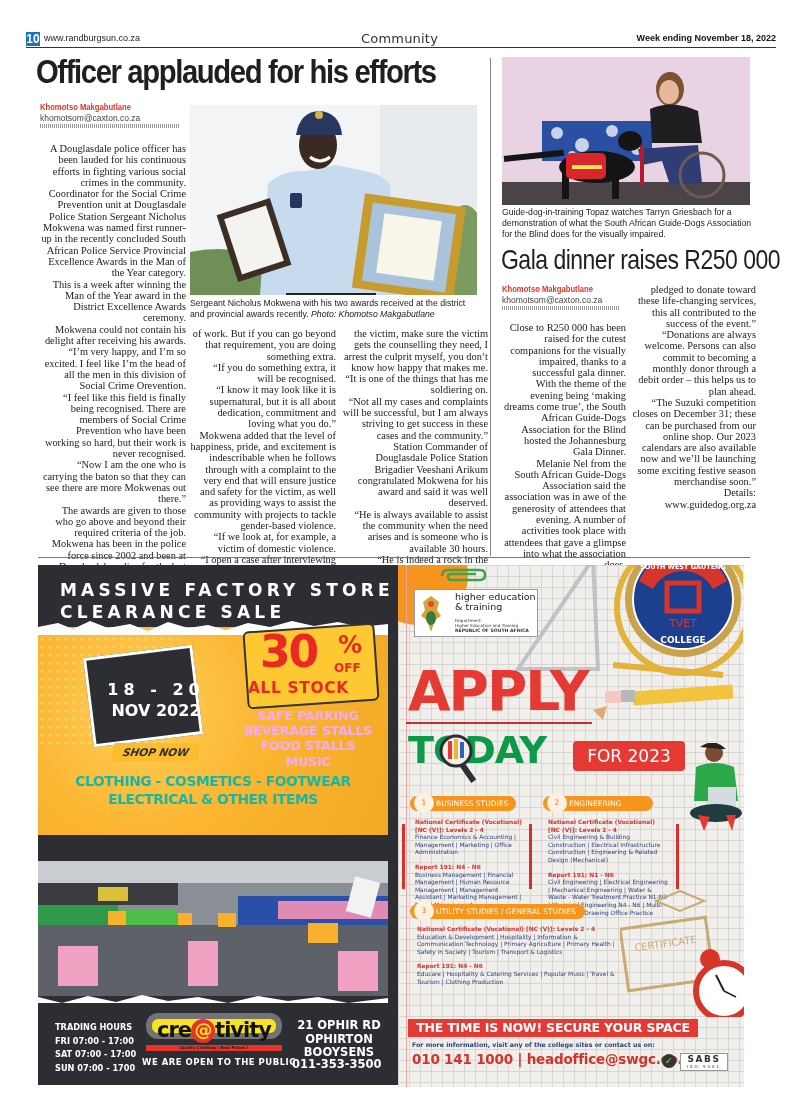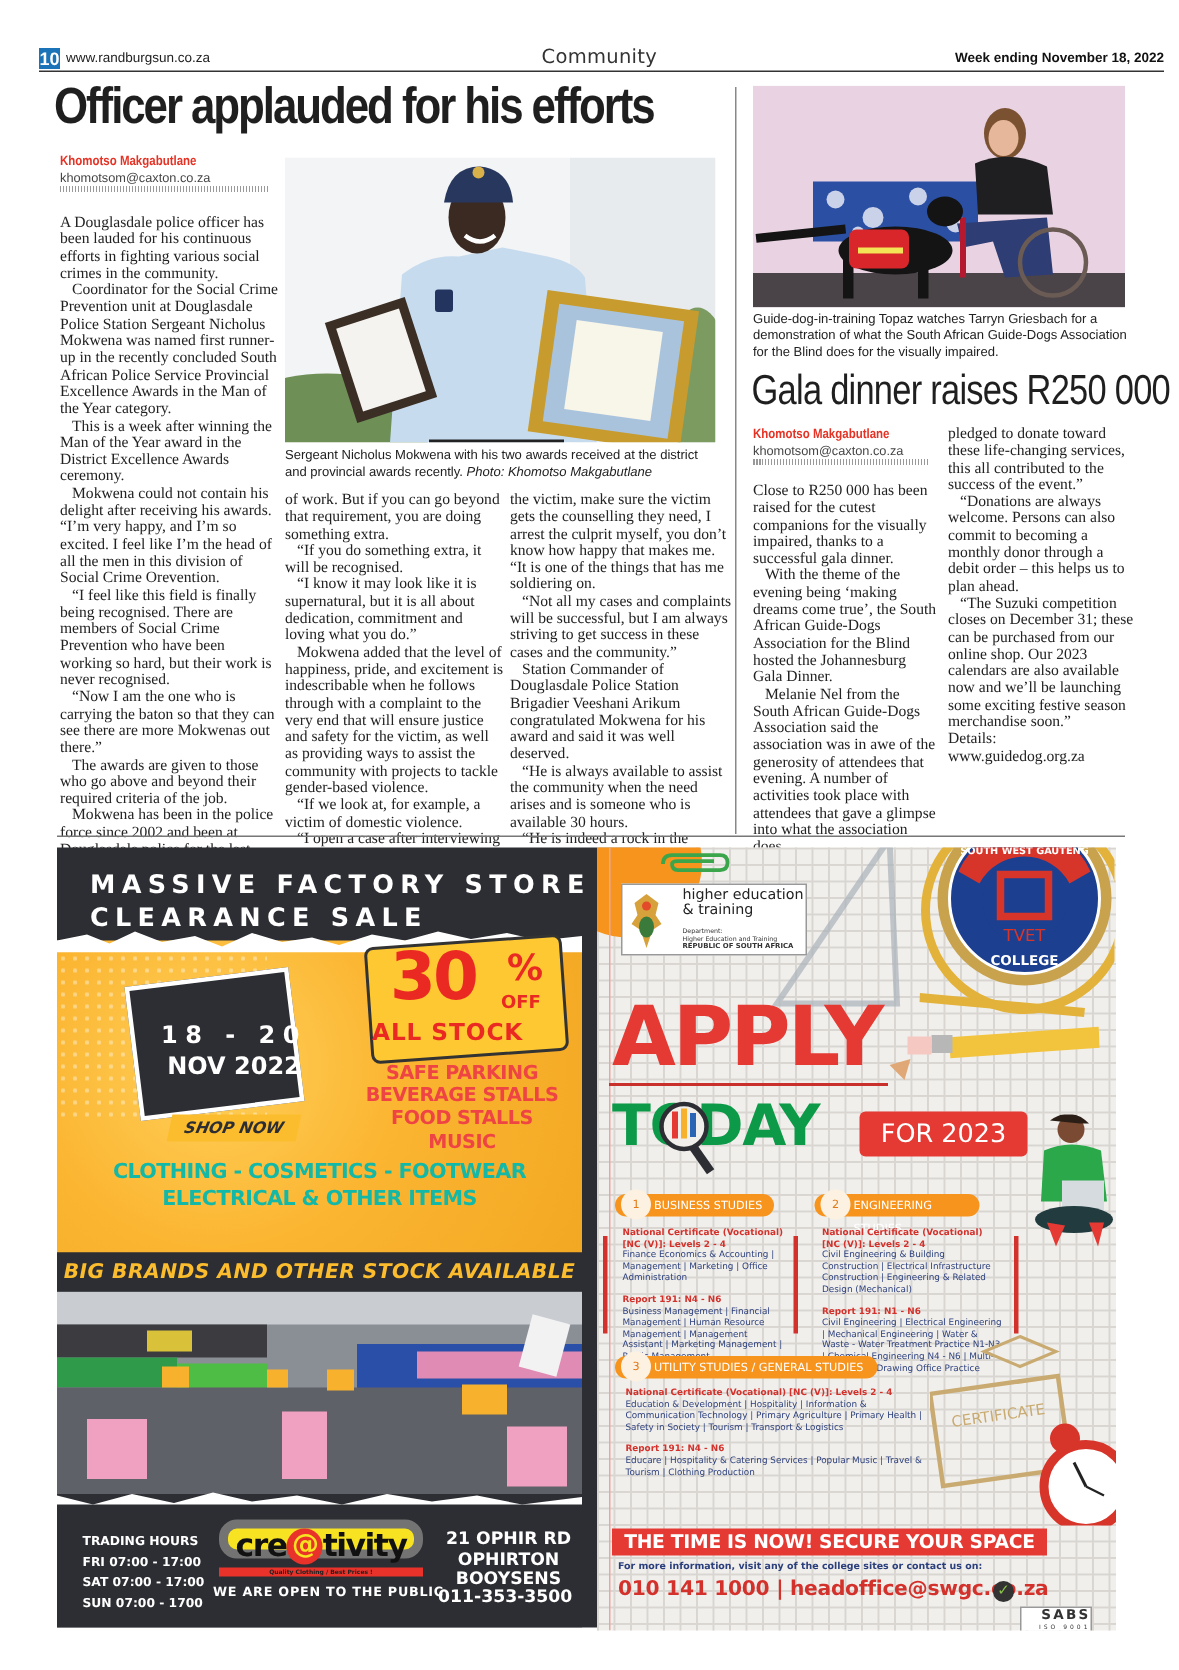--- a/index.html
+++ b/index.html
@@ -13,21 +13,21 @@
   .section { position: absolute; left: 335px; top: -1px; font: 13px "DejaVu Sans", sans-serif; color: #333; letter-spacing: .2px; }
   .week { position: absolute; right: 0; top: 1px; font: bold 9px "Liberation Sans", sans-serif; color: #111; }
 
   
   .headline { position: absolute; left: 36px; top: 52px; font: bold 34px "Liberation Sans", sans-serif; letter-spacing: -1.6px; color: #1f1f1f; transform: scaleX(0.86); transform-origin: left top; white-space: nowrap; }
   .byline-name { position: absolute; left: 40px; top: 102px; font: bold 9px "Liberation Sans", sans-serif; color: #e53224; transform: scaleX(.85); transform-origin: left top; }
   .byline-email { position: absolute; left: 40px; top: 113px; font: 8.5px "Liberation Sans", sans-serif; color: #444; }
   .byline-rule { position: absolute; height: 4px; background: repeating-linear-gradient(90deg, #999 0 1px, transparent 1px 2px); }
 
   .body-col { position: absolute; font-size: 10.4px; line-height: 11.3px; color: #222; }
-  .body-col p { text-indent: 8px; }
+  .body-col p { text-indent: 8px; text-align: right; }
   .body-col p.first { text-indent: 0; }
 
   .photo { position: absolute; overflow: hidden; }
   .caption { position: absolute; font: 8.7px/11px "Liberation Sans", sans-serif; color: #222; }
   .caption i { font-style: italic; }
 
   .vrule { position: absolute; width: 1px; background: #888; }
   .hrule { position: absolute; height: 1px; background: #777; }
 
   
@@ -41,21 +41,21 @@
   .ad1 .dots { position: absolute; left: 0; top: 70px; width: 140px; height: 110px; background-image: radial-gradient(#fff8 1.3px, transparent 1.6px); background-size: 8px 8px; opacity: .7; }
   .ad1 .date-box { position: absolute; left: 50px; top: 86px; width: 110px; height: 90px; background: #2d2e33; transform: rotate(-7deg); border: 3px solid #fff; }
   .ad1 .date-text { position: absolute; left: 58px; top: 114px; width: 120px; color: #fff; font: bold 16px "DejaVu Sans", sans-serif; text-align: center; line-height: 21px; }
   .ad1 .date-text .d1 { letter-spacing: 5px; }
   .ad1 .shop-now { position: absolute; left: 75px; top: 178px; width: 86px; height: 18px; background: #fbbd2e; font: italic bold 10.5px "DejaVu Sans", sans-serif; color: #2d2e33; text-align: center; line-height: 18px; transform: skewX(-12deg); }
   .ad1 .tag { position: absolute; left: 207px; top: 62px; width: 132px; height: 78px; background: #fec832; border: 2px solid #333; border-radius: 6px; transform: rotate(-4deg); }
   .ad1 .pct { position: absolute; left: 222px; top: 64px; color: #ea2a22; font: bold 44px "DejaVu Sans", sans-serif; letter-spacing: -2px; line-height: 46px; }
   .ad1 .pct-sign { position: absolute; left: 300px; top: 68px; color: #ea2a22; font: bold 24px "DejaVu Sans", sans-serif; line-height: 24px; }
   .ad1 .off { position: absolute; left: 296px; top: 96px; color: #ea2a22; font: bold 12px "DejaVu Sans", sans-serif; }
   .ad1 .all-stock { position: absolute; left: 210px; top: 114px; color: #ea2a22; font: bold 15.5px "DejaVu Sans", sans-serif; letter-spacing: .6px; }
-  .ad1 .features { position: absolute; left: 190px; top: 143px; width: 160px; color: #ef4444; font: bold 12.8px "DejaVu Sans", sans-serif; line-height: 15.2px; text-align: center; letter-spacing: -.3px; }
+  .ad1 .features { position: absolute; left: 190px; top: 143px; width: 160px; color: #f0abfc; font: bold 12.8px "DejaVu Sans", sans-serif; line-height: 15.2px; text-align: center; letter-spacing: -.3px; }
   .ad1 .cats { position: absolute; left: 0; top: 207px; width: 350px; color: #14b8a6; font: bold 13.8px "DejaVu Sans", sans-serif; line-height: 18px; text-align: center; letter-spacing: -.4px; }
   .ad1 .brands { position: absolute; left: 0; top: 270px; width: 350px; height: 26px; background: #2d2e33; color: #fbbd2e; font: italic bold 13.5px "DejaVu Sans", sans-serif; text-align: center; line-height: 26px; letter-spacing: .3px; }
   .ad1 .store-photo { position: absolute; left: 0; top: 296px; width: 350px; height: 135px; overflow: hidden; }
   .ad1 .bottom { position: absolute; left: 0; top: 438px; width: 350px; height: 82px; background: #2d2e33; }
   .ad1 .hours { position: absolute; left: 17px; top: 18px; color: #fff; font: bold 8.2px "DejaVu Sans", sans-serif; line-height: 13.5px; }
   .ad1 .logo { position: absolute; left: 108px; top: 10px; width: 136px; height: 26px; background: #f7e321; border: 6px solid #737373; border-radius: 12px; font: bold 21px "DejaVu Sans", sans-serif; color: #111; text-align: center; line-height: 22px; letter-spacing: -1px; }
   .ad1 .logo .at { display: inline-block; width: 24px; height: 24px; background: #e9322a; border-radius: 50%; color: #f7e321; font-size: 18px; line-height: 22px; vertical-align: top; }
   .ad1 .tagline { position: absolute; left: 108px; top: 42px; width: 136px; height: 6px; background: #e9322a; font: bold 4px "DejaVu Sans", sans-serif; color: #222; text-align: center; line-height: 6px; }
   .ad1 .open { position: absolute; left: 104px; top: 54px; color: #fff; font: bold 8.5px "DejaVu Sans", sans-serif; letter-spacing: .5px; }
   .ad1 .addr { position: absolute; left: 256px; top: 16px; width: 90px; color: #fff; font: bold 11.5px "DejaVu Sans", sans-serif; line-height: 13.5px; text-align: center; }
@@ -80,21 +80,21 @@
   .ad2 .for { position: absolute; left: 175px; top: 176px; width: 112px; height: 30px; background: #e53a34; border-radius: 4px; color: #fff; font: 17px "DejaVu Sans", sans-serif; text-align: center; line-height: 30px; }
   .ad2 .pill { position: absolute; height: 15px; background: #f7941d; border-radius: 8px; color: #fff; font: 7.5px "DejaVu Sans", sans-serif; line-height: 15px; padding-left: 26px; }
   .ad2 .pill .num { position: absolute; left: 4px; top: -3px; width: 20px; height: 20px; border-radius: 50%; background: #fdf1e1; color: #e27a18; font: 7.5px "DejaVu Sans", sans-serif; text-align: center; line-height: 20px; }
   .ad2 .redbar { position: absolute; width: 3px; background: #d3322c; }
   .ad2 .prog { position: absolute; font: 5.9px/7.6px "DejaVu Sans", sans-serif; color: #2b3f7c; }
   .ad2 .prog .h { color: #d3322c; font-weight: bold; }
   .ad2 .prog .gap { height: 7px; }
   .ad2 .banner { position: absolute; left: 10px; top: 454px; width: 290px; height: 18px; background: #e53a34; color: #fff; font: bold 12.5px "DejaVu Sans", sans-serif; line-height: 18px; text-align: center; letter-spacing: -.2px; }
   .ad2 .info { position: absolute; left: 14px; top: 476px; font: bold 6.3px "DejaVu Sans", sans-serif; color: #2b3f7c; }
   .ad2 .contact { position: absolute; left: 14px; top: 486px; font: bold 13.5px "DejaVu Sans", sans-serif; color: #d3322c; letter-spacing: -.2px; }
-  .ad2 .sabs { position: absolute; left: 282px; top: 506px; width: 48px; height: 18px; background: #fff; border: 1px solid #999; font: bold 9px "DejaVu Sans", sans-serif; color: #333; text-align: right; line-height: 10px; letter-spacing: 1.5px; }
+  .ad2 .sabs { position: absolute; left: 282px; top: 488px; width: 48px; height: 18px; background: #fff; border: 1px solid #999; font: bold 9px "DejaVu Sans", sans-serif; color: #333; text-align: center; line-height: 10px; letter-spacing: 1.5px; }
   .ad2 .sabs small { display: block; font: 4px "DejaVu Sans", sans-serif; letter-spacing: 2px; line-height: 6px; }
   .ad2 .check { position: absolute; left: 264px; top: 489px; width: 14px; height: 14px; border-radius: 50%; background: #333; color: #8bc34a; font: bold 10px "DejaVu Sans", sans-serif; text-align: center; line-height: 14px; }
 </style>
 </head>
 <body>
 
 <div class="page-header">
   <div class="page-num">10</div>
   <div class="site-url">www.randburgsun.co.za</div>
   <div class="section">Community</div>
@@ -234,21 +234,20 @@
   <div class="features">
     <div>SAFE PARKING</div>
     <div>BEVERAGE STALLS</div>
     <div>FOOD STALLS</div>
     <div>MUSIC</div>
   </div>
   <div class="cats">
     <div>CLOTHING - COSMETICS - FOOTWEAR</div>
     <div>ELECTRICAL &amp; OTHER ITEMS</div>
   </div>
-  <div class="brands">BIG BRANDS AND OTHER STOCK AVAILABLE</div>
   <div class="store-photo">
     <svg width="350" height="135" viewBox="0 0 350 135">
       <rect width="350" height="135" fill="#8a8f96"></rect>
       <rect width="350" height="22" fill="#c9cdd2"></rect>
       <rect y="22" width="140" height="22" fill="#3c3c40"></rect>
       <rect x="60" y="26" width="30" height="14" fill="#d9c23a"></rect>
       <rect y="44" width="80" height="20" fill="#2f9a4a"></rect>
       <rect x="80" y="48" width="60" height="20" fill="#4ebd45"></rect>
       <rect x="200" y="35" width="150" height="35" fill="#2a4fa8"></rect>
       <rect x="240" y="40" width="110" height="18" fill="#e08bb4"></rect>

